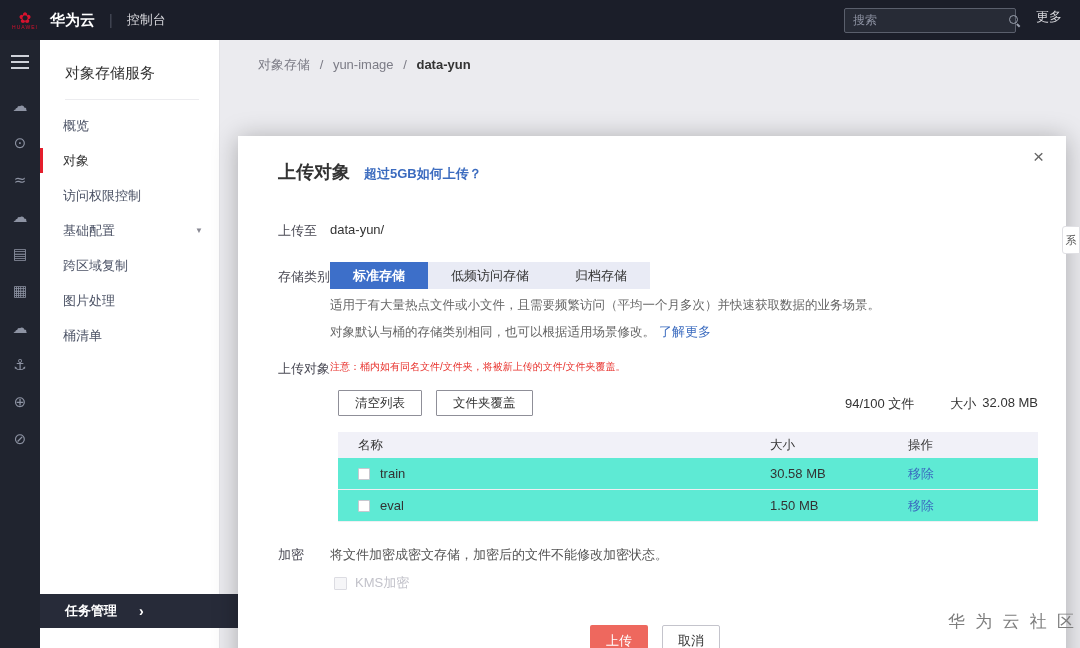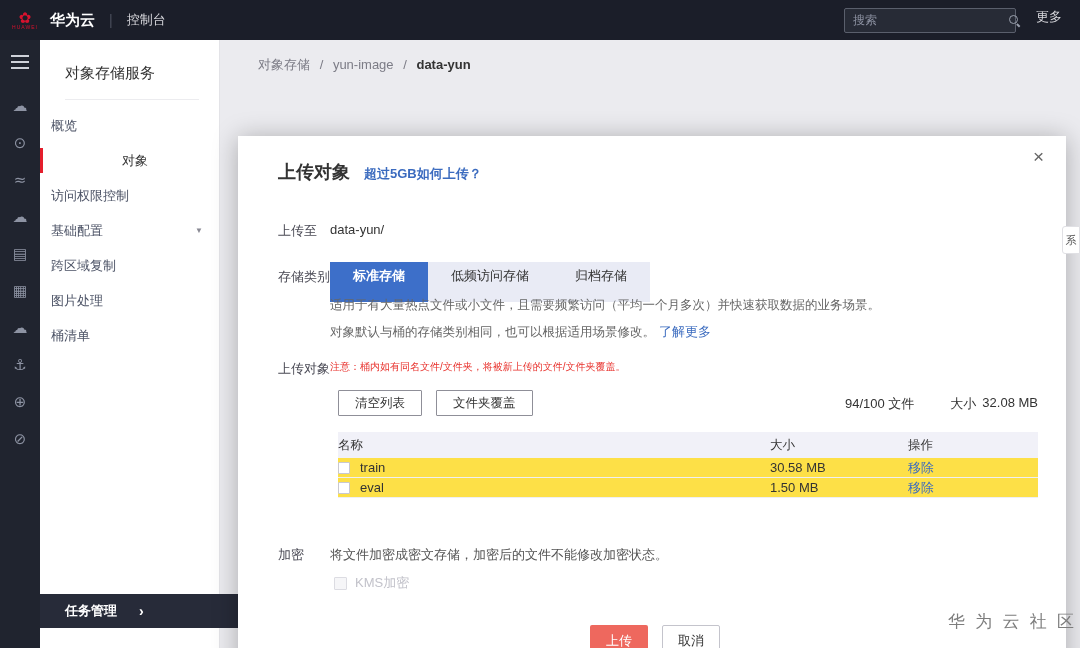--- a/index.html
+++ b/index.html
@@ -27,22 +27,22 @@
   .rail { position:absolute; top:40px; left:0; width:40px; height:608px; background:#20242f; z-index:20; display:flex; flex-direction:column; align-items:center; }
   .hamburger { margin-top:15px; width:18px; cursor:pointer; }
   .hamburger i { display:block; height:2px; background:#cfd2da; margin-bottom:4px; }
   .rail-icons { margin-top:25px; display:flex; flex-direction:column; gap:21px; align-items:center; }
   .rail-icon { color:#8d93a3; font-size:15px; height:16px; line-height:16px; cursor:pointer; font-family:"DejaVu Sans",sans-serif; }
 
   
   .sidebar { position:absolute; top:40px; left:40px; width:180px; height:608px; background:#ffffff; border-right:1px solid #e3e3e7; z-index:20; }
   .sb-title { font-size:15px; color:#333; padding:24px 0 16px 25px; }
   .sb-divider { border-top:1px solid #ececef; margin:0 20px 8px 25px; }
-  .sb-item { position:relative; height:35px; line-height:35px; padding-left:11px; font-size:13px; color:#4a5164; cursor:pointer; }
-  .sb-item.active { color:#333;text-align:center; }
+  .sb-item { position:relative; height:35px; line-height:35px; padding-left:23px; font-size:13px; color:#4a5164; cursor:pointer; }
+  .sb-item.active { color:#333; }
   .sb-item.active::before { content:""; position:absolute; left:0; top:5px; bottom:5px; width:3px; background:#e41e2c; }
   .sb-caret { position:absolute; right:16px; top:0; font-size:8px; color:#8a8a94; }
   .sb-footer { position:absolute; left:40px; top:594px; width:200px; height:34px; background:#272b39; color:#fff; display:flex; align-items:center; padding-left:25px; font-size:13px; font-weight:bold; gap:22px; z-index:21; cursor:pointer; }
   .sb-footer-arrow { font-size:14px; font-weight:bold; }
 
   
   .main { position:absolute; top:40px; left:220px; width:860px; height:608px; background:#ebebef; }
   .breadcrumb { position:absolute; left:38px; top:16px; font-size:13px; color:#7c7c86; }
   .breadcrumb .crumb { cursor:pointer; }
   .breadcrumb .sep { margin:0 6px; }
@@ -50,35 +50,35 @@
 
   
   .modal { position:absolute; left:238px; top:136px; width:828px; height:560px; background:#fff; box-shadow:0 2px 24px rgba(0,0,0,.28); z-index:40; }
   .m-close { position:absolute; top:10px; right:22px; font-size:19px; color:#666; cursor:pointer; }
   .m-header { position:absolute; left:40px; top:24px; display:flex; align-items:baseline; gap:14px; }
   .m-title { font-size:18px; font-weight:bold; color:#333; }
   .m-help { font-size:13px; font-weight:bold; color:#3b6bbf; cursor:pointer; }
   .m-label { position:absolute; left:40px; font-size:13px; color:#4a4a55; }
   .m-value { position:absolute; left:92px; font-size:13px; color:#333; }
   .tabs { position:absolute; left:92px; top:126px; display:flex; }
-  .tab { height:40px; line-height:27px; padding:0 23px; font-size:13px; background:#e9ebf5; color:#333; cursor:pointer; }
+  .tab { height:27px; line-height:27px; padding:0 23px; font-size:13px; background:#e9ebf5; color:#333; cursor:pointer; }
   .tab.active { background:#3d6fc9; color:#fff; font-weight:bold; }
   .m-desc { position:absolute; left:92px; font-size:12.5px; color:#666; }
   .learn-more { color:#3b6bbf; cursor:pointer; margin-left:4px; font-size:13px; }
   .m-warning { position:absolute; left:92px; top:224px; font-size:10px; color:#e8322d; }
   .m-btn { position:absolute; top:254px; height:26px; line-height:24px; padding:0 16px; background:#fff; border:1px solid #8f8f98; font-size:12.5px; color:#333; text-align:center; cursor:pointer; border-radius:1px; }
   .btn-clear { left:100px; }
   .btn-add { left:198px; }
   .stats { position:absolute; right:28px; top:259px; font-size:13px; color:#333; display:flex; gap:36px; }
   .stats .grp { display:flex; gap:6px; }
 
   .table { position:absolute; left:100px; top:296px; width:700px; }
   .thead { display:flex; background:#f1f1f8; height:26px; line-height:26px; font-size:12.5px; color:#333; }
-  .trow { display:flex; align-items:center; height:20px; border-bottom:1px solid #efeff2; font-size:13px; color:#333; background:#fde047; }
-  .col-name { width:432px; padding-left:0; display:flex; align-items:center; }
+  .trow { display:flex; align-items:center; height:32px; border-bottom:1px solid #efeff2; font-size:13px; color:#333; background:#5eead4; }
+  .col-name { width:432px; padding-left:20px; display:flex; align-items:center; }
   .col-size { width:138px; }
   .col-act { width:130px; }
   .cbx { width:12px; height:12px; border:1px solid #c8c8d0; border-radius:1px; background:#fff; margin-right:10px; flex:none; cursor:pointer; }
   .remove-link { color:#3b6bbf; cursor:pointer; }
 
   .enc-desc { position:absolute; left:92px; top:410px; font-size:13px; color:#555; }
   .kms-row { position:absolute; left:96px; top:438px; display:flex; align-items:center; gap:8px; }
   .cbx-disabled { width:13px; height:13px; border:1px solid #dcdce2; background:#f6f6f8; border-radius:1px; cursor:pointer; }
   .kms-label { font-size:13px; color:#c2c2ca; }
 

